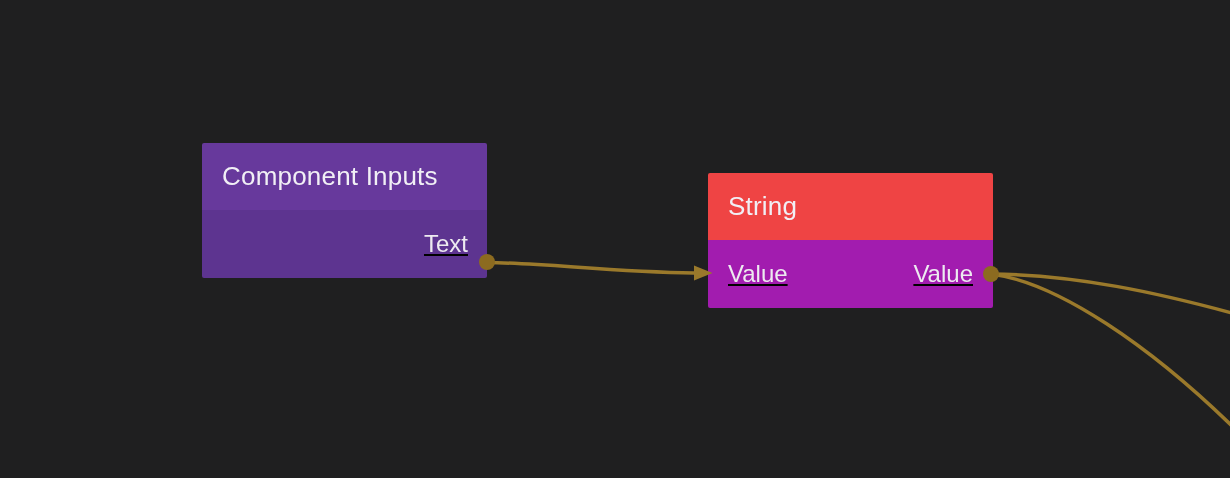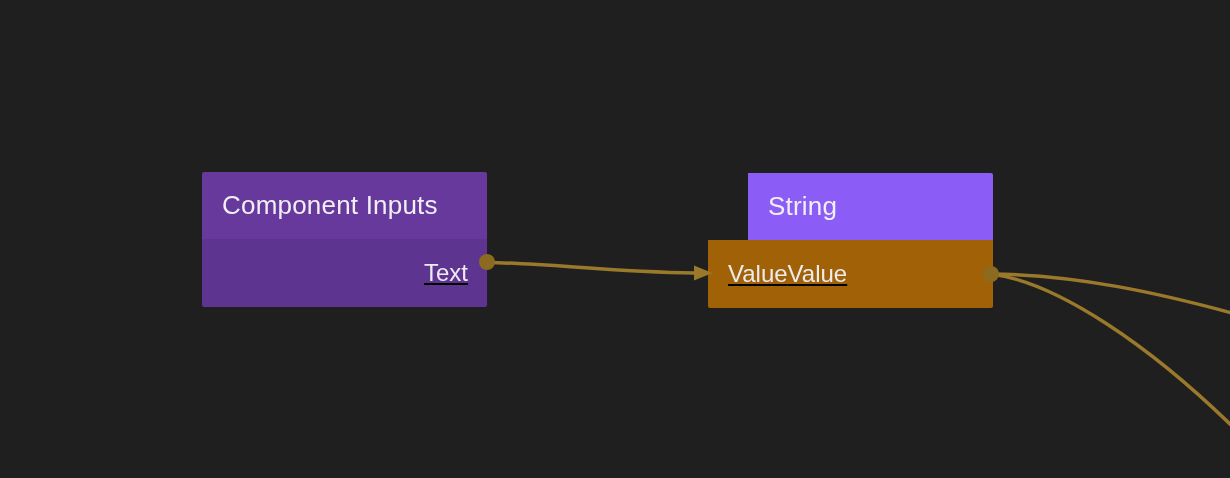--- a/index.html
+++ b/index.html
@@ -42,32 +42,33 @@
     box-sizing: border-box;
     text-decoration: underline;
   }
   .port-label {
     font-size: 24px;
     font-weight: 400;
     color: #edeaf0;
     white-space: nowrap;
   }
   
-  #node-component-inputs { left: 202px; top: 172px; }
+  #node-component-inputs { left: 202px; top: 143px; }
   #node-component-inputs .node-header { background: #67399c; }
   #node-component-inputs .node-body {
     background: #5d3490;
     justify-content: flex-end;
     padding-right: 19px;
   }
   
   #node-string { left: 708px; top: 173px; }
-  #node-string .node-header { background: #8b5cf6; margin-left: 40px; }
+  #node-string .node-header { background: #ef4444; }
   #node-string .node-body {
-    background: #a16207;
+    background: #a21caf;
+    justify-content: space-between;
     padding: 0 20px;
   }
   .wires {
     position: absolute;
     left: 0;
     top: 0;
     width: 1230px;
     height: 478px;
     pointer-events: none;
   }

